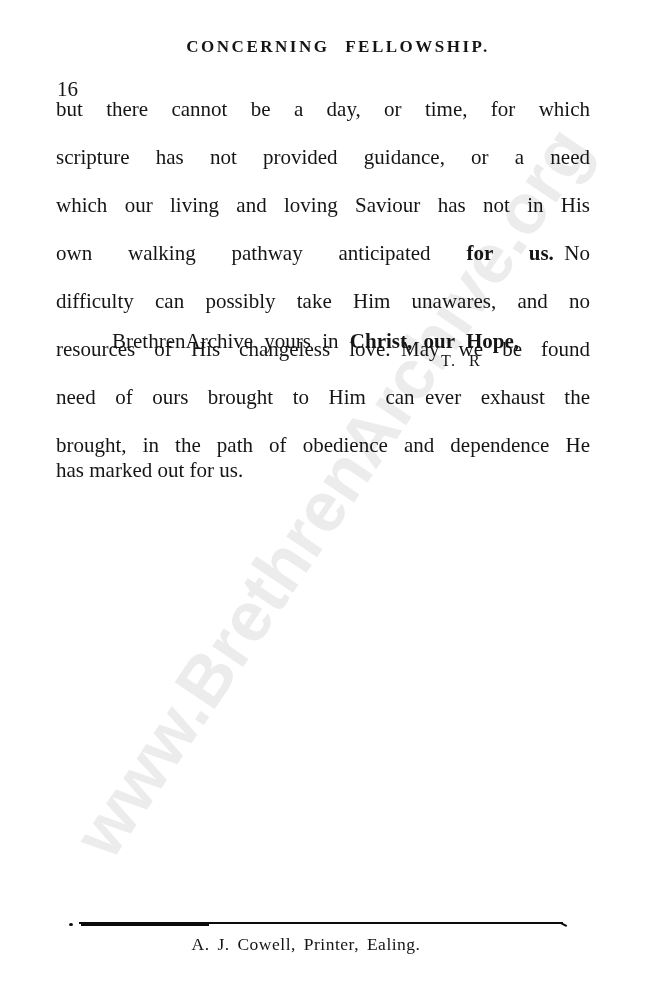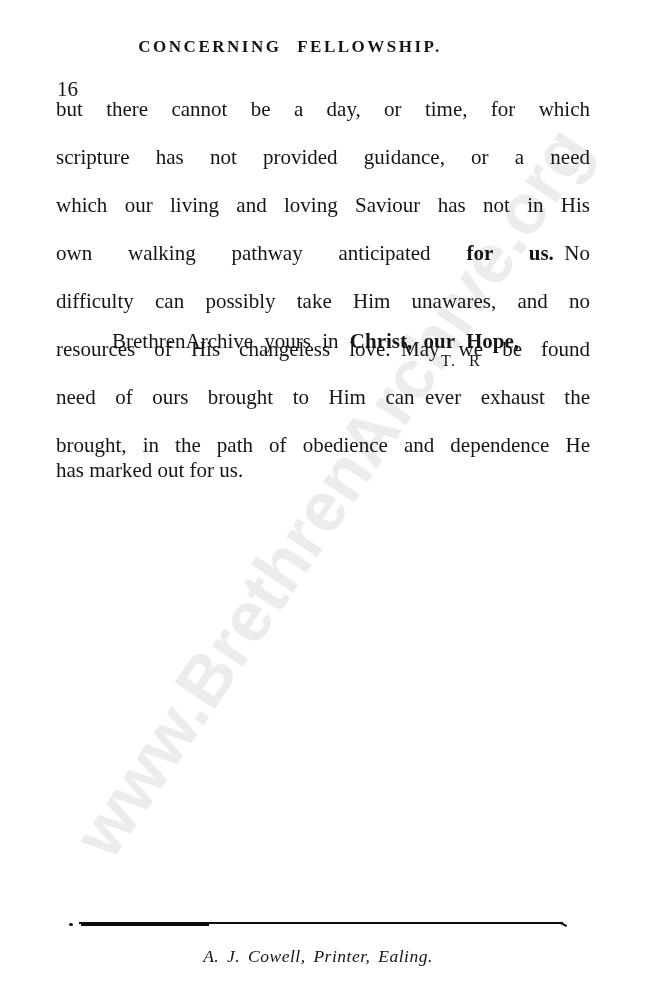--- a/index.html
+++ b/index.html
@@ -37,20 +37,21 @@
     position: absolute;
     top: 37px;
     left: 0;
     width: 580px;
     text-align: center;
     font-size: 17px;
     font-weight: bold;
     letter-spacing: 2.5px;
     word-spacing: 9px;
     z-index: 1;
+    padding-left: 48px;
   }
   .body-paragraph {
     position: absolute;
     top: 74px;
     left: 56px;
     width: 534px;
     font-size: 21px;
     line-height: 25px;
     z-index: 1;
   }
@@ -113,29 +114,27 @@
     width: 7px;
     height: 2px;
     background: #0b0b0b;
     transform: rotate(28deg);
     transform-origin: left top;
     z-index: 1;
   }
   .footer-imprint {
     position: absolute;
     top: 934px;
-    left: 16px;
+    left: 4px;
     width: 604px;
     text-align: center;
-    font-style: italic;
     font-size: 17.5px;
     letter-spacing: 0.5px;
     word-spacing: 3px;
     z-index: 1;
-    margin-top: 12px;
   }
 </style>
 </head>
 <body>
 
 <div class="page" style="color: rgb(21, 21, 21); background: rgb(255, 255, 255);">
 
   <div class="watermark" style="color: rgb(236, 236, 236);">www.BrethrenArchive.org</div>
 
   <div class="header-pagenum">16</div>

